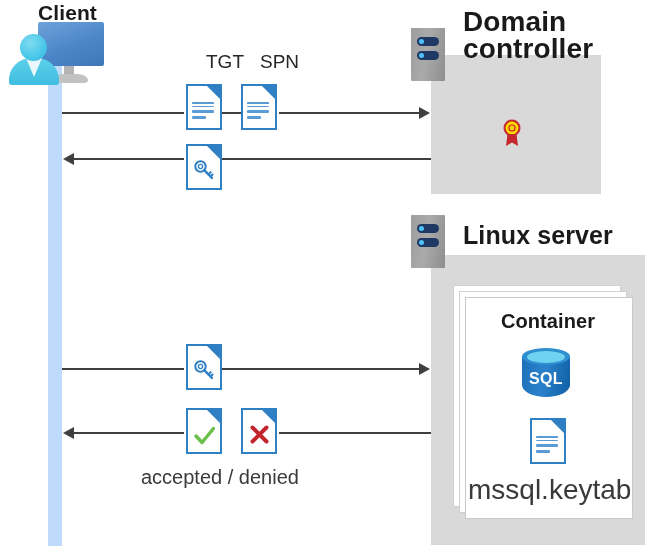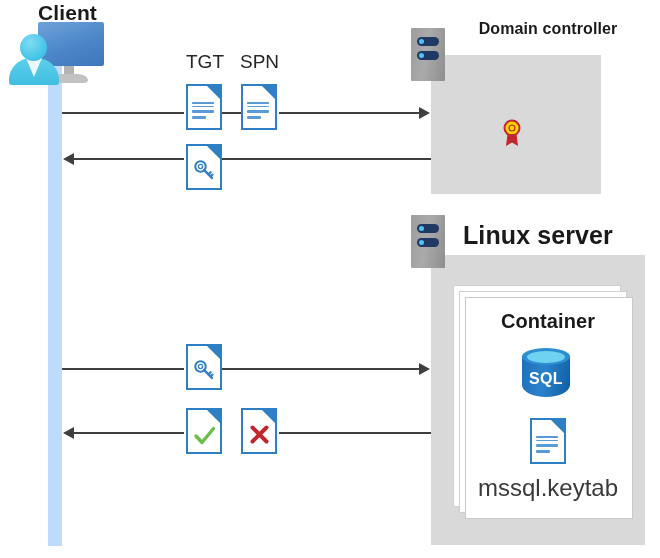--- a/index.html
+++ b/index.html
@@ -26,56 +26,56 @@
     font-weight: bold;
     color: #1a1a1a;
     letter-spacing: 0.1px;
   }
   .client-title {
     left: 38px; top: 0px;
     font-size: 21px;
     line-height: 26px;
   }
   .dc-title {
-    left: 463px; top: 15px;
-    font-size: 16px;
+    left: 463px; top: 8px;
+    font-size: 28px;
     line-height: 27px;
     width: 170px;
-    text-align: center;
   }
   .linux-title {
     left: 463px; top: 222px;
     font-size: 25px;
     line-height: 27px;
   }
   .container-title {
     left: 468px; top: 309px;
     width: 160px;
     text-align: center;
     font-size: 20px;
     line-height: 25px;
   }
   .doclabel {
     font-size: 19px;
     color: #262626;
     line-height: 22px;
+    margin-left: 20px;
   }
   .lbl-tgt { left: 186px; top: 51px; }
   .lbl-spn { left: 240px; top: 51px; }
   .lbl-accepted {
     left: 141px; top: 466px;
     font-size: 20px;
     color: #3a3a3a;
     white-space: nowrap;
   }
   .lbl-keytab {
     left: 468px; top: 474px;
     width: 160px;
     text-align: center;
-    font-size: 24px;
+    font-size: 28px;
     color: #3a3a3a;
   }
 
   
   .lifeline {
     left: 48px; top: 62px;
     width: 14px; height: 484px;
     background: #bedbfb;
   }
 
@@ -405,14 +405,15 @@
     </svg>
   </div>
   <div class="abs doc doc-no">
     <div class="page"></div>
       <div class="fold2"></div>
     <svg class="xglyph" width="23" height="23" viewBox="0 0 23 23">
       <path d="M4.5 4.5 L18.5 18.5 M18.5 4.5 L4.5 18.5" stroke="#c1272d" stroke-width="4" fill="none" stroke-linecap="round"></path>
     </svg>
   </div>
 
+  <div class="abs lbl-accepted">accepted / denied</div>
 
 </div>
 
 </body></html>

